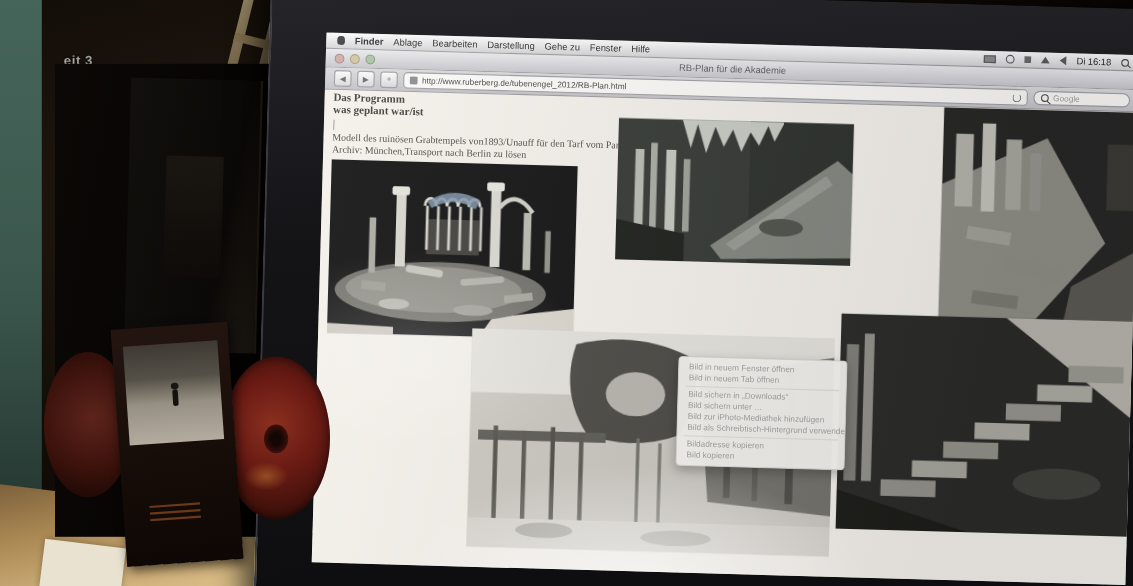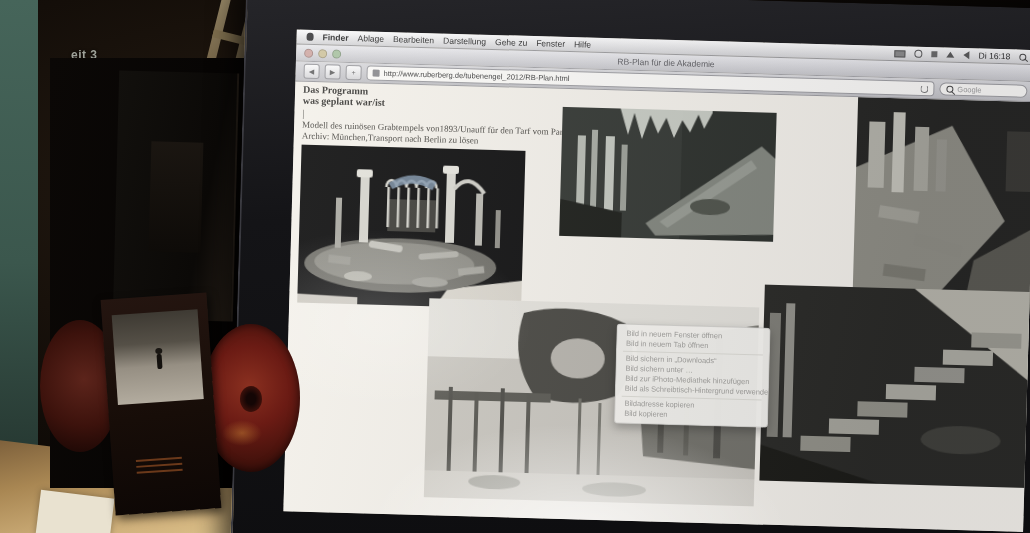--- a/index.html
+++ b/index.html
@@ -4,21 +4,21 @@
 <style>
   html,body{margin:0;padding:0;}
   body{
     width:1030px;height:533px;overflow:hidden;position:relative;
     background:radial-gradient(ellipse at 30% 35%, #261c12 0%, #140e09 45%, #070504 85%);
     font-family:"Liberation Sans", sans-serif;
   }
   
   .band{position:absolute;left:0;top:0;width:38px;height:478px;z-index:1;
     background:linear-gradient(180deg,#46655a 0%,#3b574d 55%,#24352f 100%);}
-  .proj-text{position:absolute;left:71px;top:48px;z-index:2;color:#b6bbb2;opacity:.85;
+  .proj-text{position:absolute;left:58px;top:48px;z-index:2;color:#b6bbb2;opacity:.85;
     font-weight:bold;font-size:12px;letter-spacing:.5px;text-shadow:0 0 3px rgba(0,0,0,.8);}
   .ladder{position:absolute;left:206px;top:-6px;width:52px;height:92px;z-index:2;transform:rotate(14deg);}
   .ladder i{position:absolute;top:0;bottom:0;width:9px;background:linear-gradient(#9a8a69,#6d5d41);}
   .ladder i:nth-child(1){left:6px;} .ladder i:nth-child(2){left:34px;}
   .ladder i:nth-child(3){left:6px;top:40px;height:8px;width:37px;bottom:auto;background:#7d6d4d;}
   .desk{position:absolute;left:0;top:420px;width:312px;height:113px;z-index:1;
     background:linear-gradient(168deg,#6d5233 0%,#a98753 40%,#d0b17c 75%,#e2c991 100%);
     clip-path:polygon(0 18%,100% 52%,100% 100%,0 100%);}
   .paper{position:absolute;left:38px;top:494px;width:74px;height:46px;z-index:2;
     background:#e9e2d0;transform:rotate(7deg);box-shadow:0 0 6px rgba(0,0,0,.3);}

